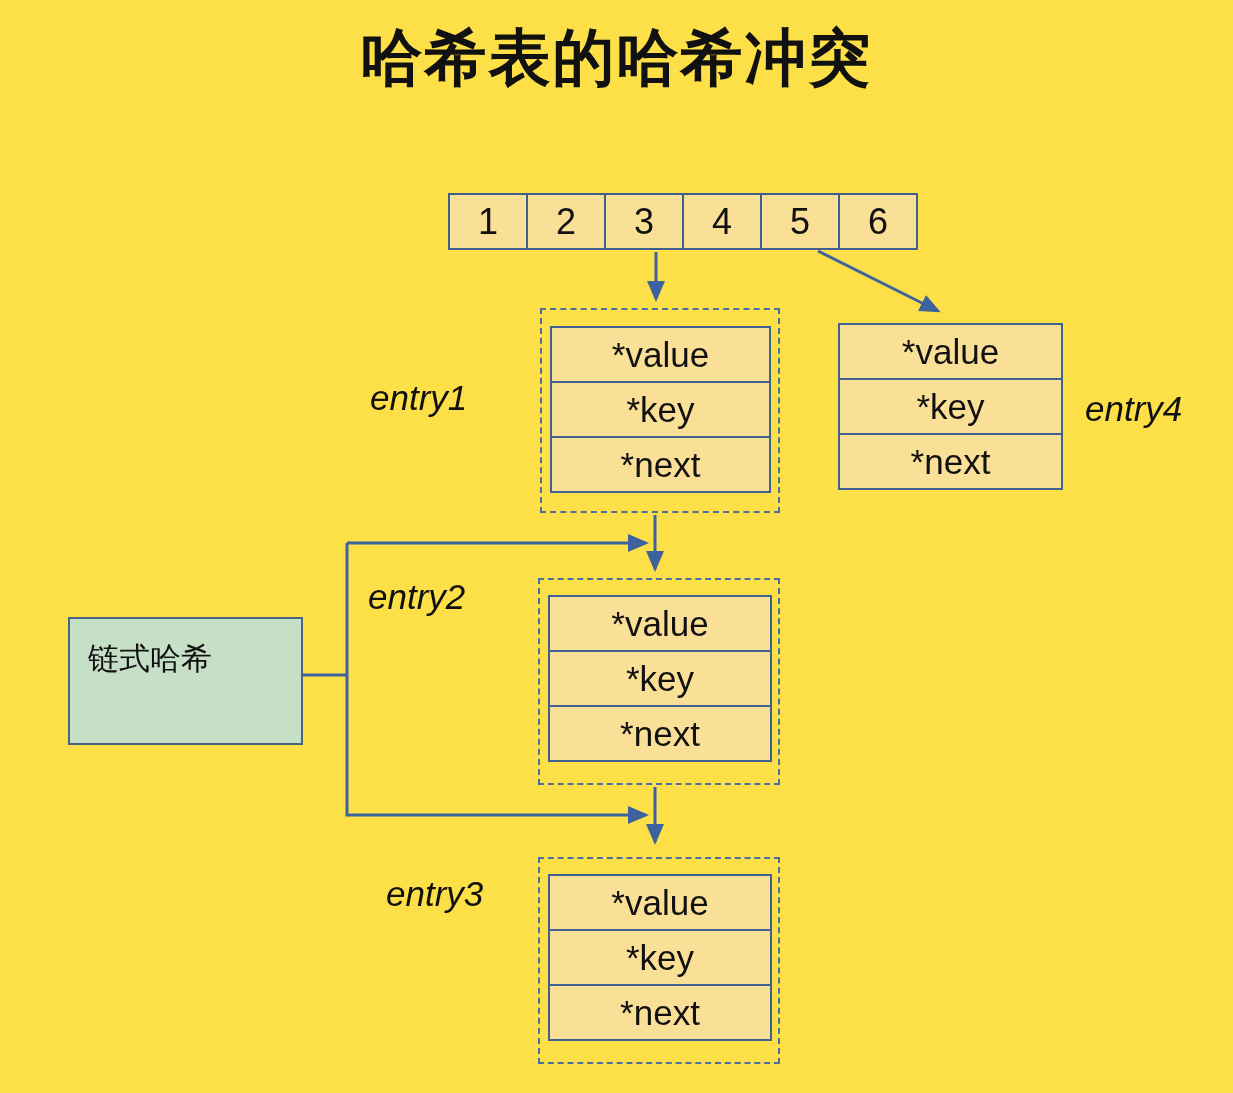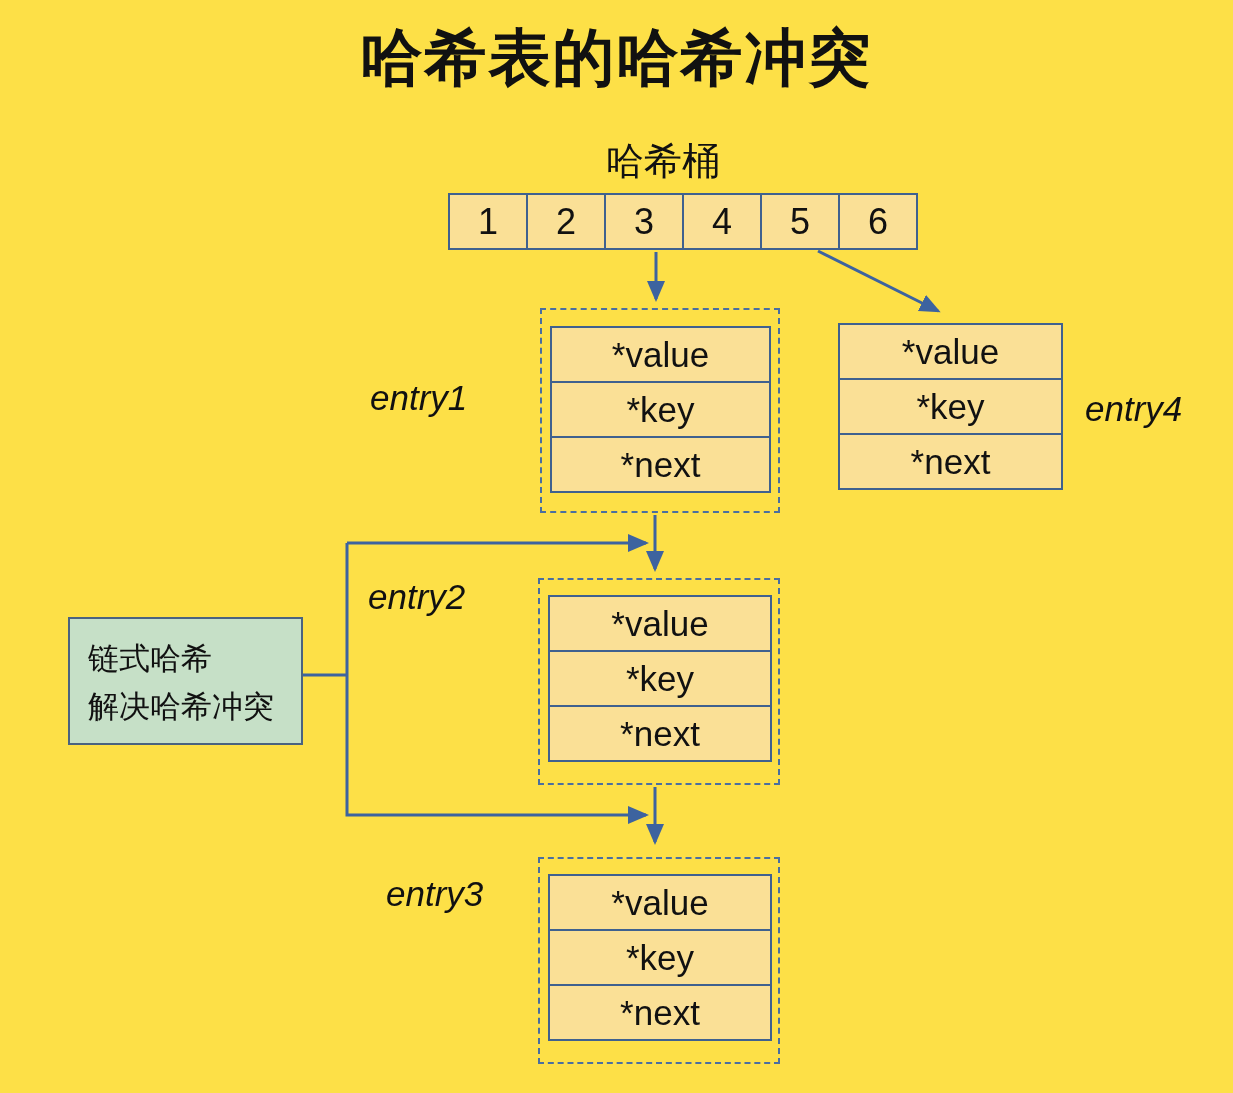--- a/index.html
+++ b/index.html
@@ -97,21 +97,20 @@
   }
 </style>
 </head>
 <body>
 
 <div id="stage">
 
   <div class="abs title">哈希表的哈希冲突</div>
 
 
-  <div class="abs bucket-label">哈希桶</div>
 
   <div class="abs bucket">
     <div class="bucket-cell">1</div>
     <div class="bucket-cell">2</div>
     <div class="bucket-cell">3</div>
     <div class="bucket-cell">4</div>
     <div class="bucket-cell">5</div>
     <div class="bucket-cell">6</div>
   </div>
 
@@ -141,21 +140,20 @@
   <div class="abs entry-label" id="entry3-label">entry3</div>
   <div class="abs entry-dashed" id="entry3-dashed"></div>
   <div class="cell-stack" id="entry3-stack">
     <div class="field-cell">*value</div>
     <div class="field-cell">*key</div>
     <div class="field-cell">*next</div>
   </div>
 
   <div class="abs green-box" id="chained-note-box">
     <div>链式哈希</div>
-    <div>解决哈希冲突</div>
   </div>
 
   <svg id="arrow-layer" width="1233" height="1093" viewBox="0 0 1233 1093">
     <defs>
       <marker id="arrowhead" markerWidth="8" markerHeight="7" refX="6" refY="3" orient="auto">
         <path d="M0,0 L7,3 L0,6 Z" fill="#3D639F"></path>
       </marker>
     </defs>
     <path d="M656,252 L656,299" stroke="#3D639F" stroke-width="3" fill="none" marker-end="url(#arrowhead)"></path>
     <path d="M818,251 L938,311" stroke="#3D639F" stroke-width="3" fill="none" marker-end="url(#arrowhead)"></path>

